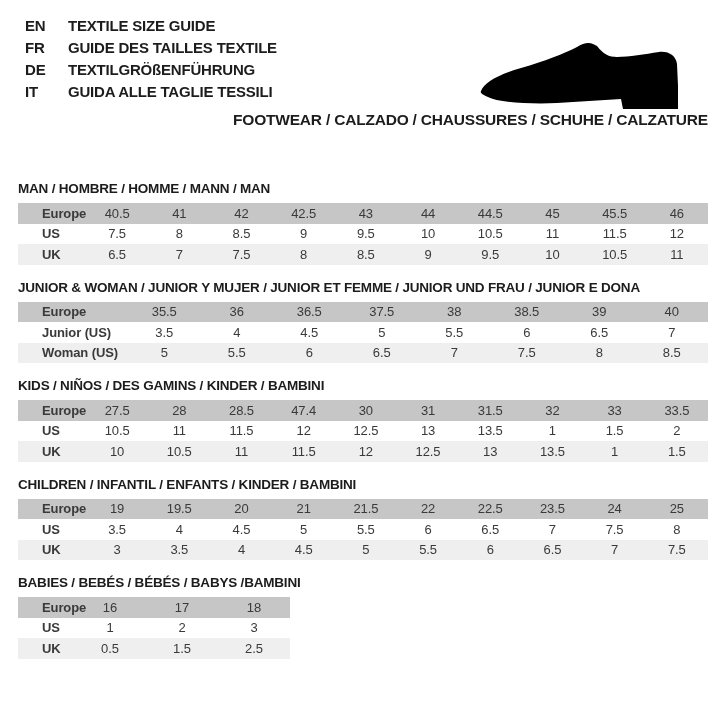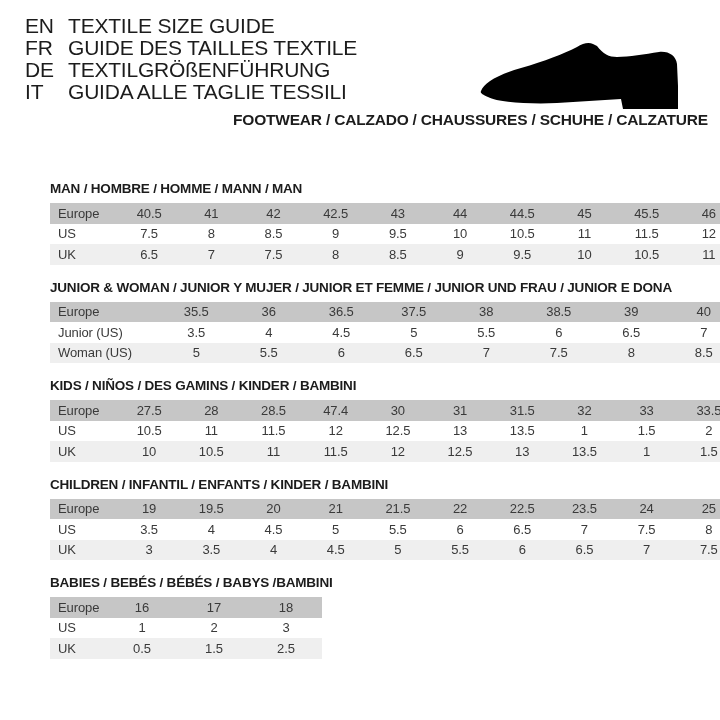--- a/index.html
+++ b/index.html
@@ -18,22 +18,22 @@
     font-family:"Liberation Sans", sans-serif;
     color:var(--text);
     padding:15px 12px 0 18px;
     overflow:hidden;
   }
   
   .lang-list{margin-left:7px;}
   .lang-row{
     display:grid;
     grid-template-columns:43px 1fr;
-    font-weight:400;
-    font-size:21px;
+    font-weight:700;
+    font-size:15px;
     line-height:22px;
     color:var(--heading-text);
     letter-spacing:-0.2px;
   }
   
   .category-heading{
     margin:7px 0 0 7px;
     font-size:15.5px;
     font-weight:700;
     color:var(--heading-text);
@@ -42,42 +42,42 @@
     text-align:right;
   }
   
   .shoe-wrap{
     position:absolute;
     left:477px;top:40px;
     width:210px;height:74px;
   }
   .shoe-wrap svg{display:block;width:100%;height:100%;}
   
-  .size-section{margin-top:15px;margin-left:32px;}
+  .size-section{margin-top:15px;}
   .size-section.first{margin-top:51px;}
   .size-title{
     font-size:13.5px;
     font-weight:700;
     color:var(--heading-text);
     letter-spacing:-0.2px;
     line-height:15px;
     margin-bottom:7px;
   }
   table.tbl{
     border-collapse:collapse;
     table-layout:fixed;
     width:690px;
     font-size:13px;
     letter-spacing:-0.1px;
   }
   table.tbl tr{height:20.5px;}
   table.tbl th{
-    font-weight:400;
+    font-weight:700;
     text-align:left;
-    padding-left:8px;
+    padding-left:24px;
     color:var(--text);
   }
   table.tbl td{
     text-align:center;
     color:var(--text);
   }
   table.tbl tr:first-child{background:var(--header-row-bg);}
   table.tbl tr:nth-child(odd):not(:first-child){background:var(--alt-row-bg);}
   table.cols-10 th{width:68px;}
   table.cols-8 th{width:110px;}

